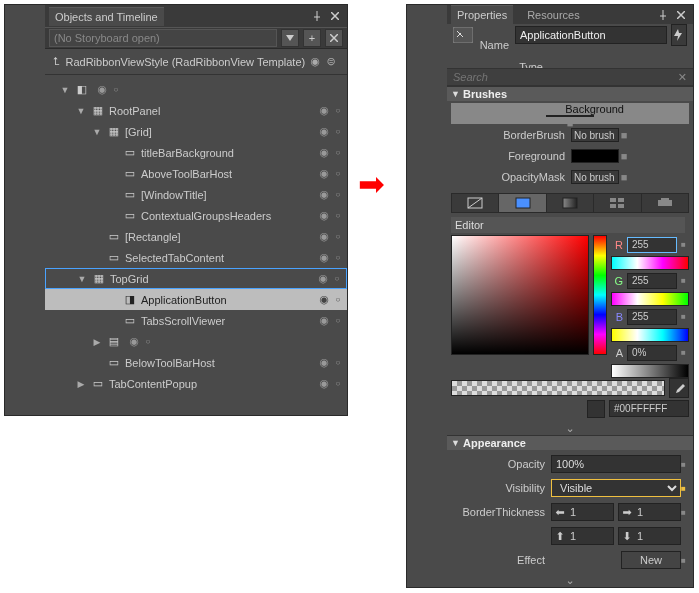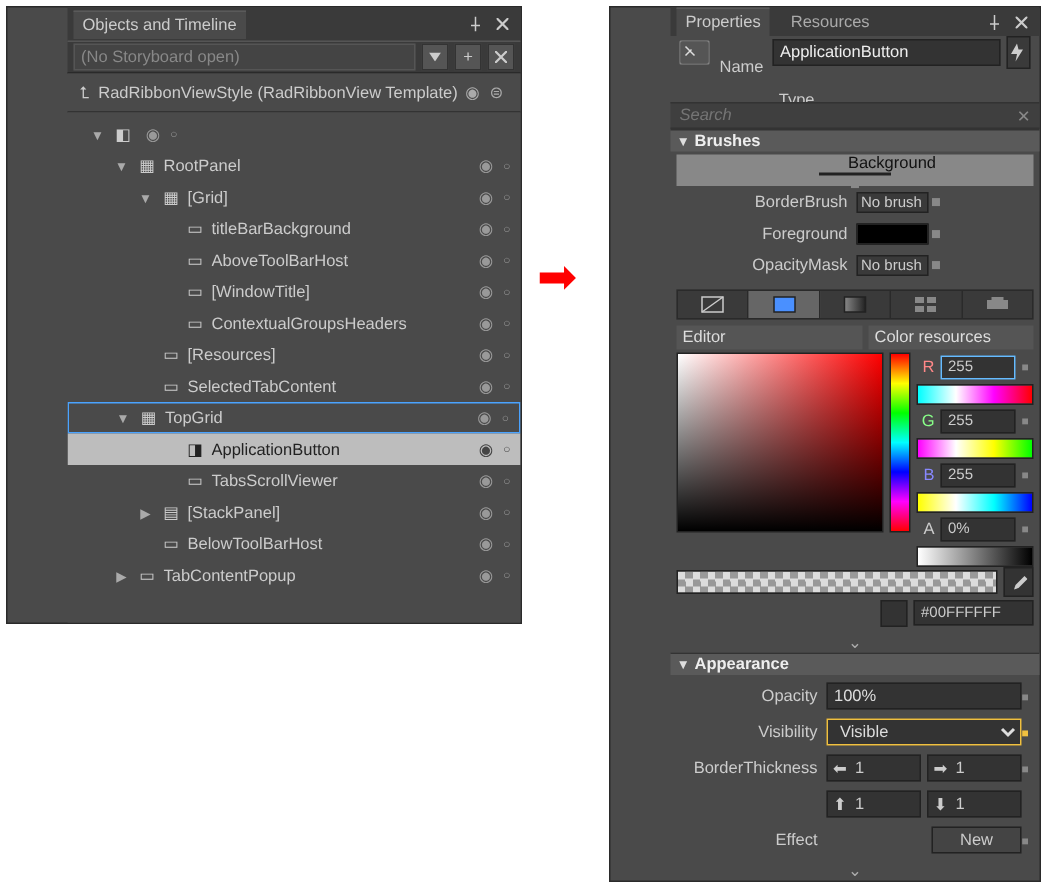--- a/index.html
+++ b/index.html
@@ -190,21 +190,21 @@
         <span class="exp"></span>
         <span class="ico">▭</span>
         <span class="label">ContextualGroupsHeaders</span>
         <span class="eye">◉</span>
         <span class="dot">○</span>
       </div>
       <div class="tree-row">
         <span class="indent" style="width:46px"></span>
         <span class="exp"></span>
         <span class="ico">▭</span>
-        <span class="label">[Resources]</span>
+        <span class="label">[Rectangle]</span>
         <span class="eye">◉</span>
         <span class="dot">○</span>
       </div>
       <div class="tree-row">
         <span class="indent" style="width:46px"></span>
         <span class="exp"></span>
         <span class="ico">▭</span>
         <span class="label">SelectedTabContent</span>
         <span class="eye">◉</span>
         <span class="dot">○</span>
@@ -230,21 +230,20 @@
         <span class="exp"></span>
         <span class="ico">▭</span>
         <span class="label">TabsScrollViewer</span>
         <span class="eye">◉</span>
         <span class="dot">○</span>
       </div>
       <div class="tree-row">
         <span class="indent" style="width:46px"></span>
         <span class="exp">▶</span>
         <span class="ico">▤</span>
-        <span class="label">[StackPanel]</span>
         <span class="eye">◉</span>
         <span class="dot">○</span>
       </div>
       <div class="tree-row">
         <span class="indent" style="width:46px"></span>
         <span class="exp"></span>
         <span class="ico">▭</span>
         <span class="label">BelowToolBarHost</span>
         <span class="eye">◉</span>
         <span class="dot">○</span>
@@ -364,21 +363,20 @@
         <svg width="16" height="12">
           <rect x="1" y="3" width="14" height="6" fill="#888"></rect>
           <rect x="4" y="1" width="8" height="2" fill="#888"></rect>
         </svg>
       </div>
   </div>
 
   <div class="editor-hdr" style="margin:0 4px;">
     <div class="eh">Editor</div>
     <div class="sep"></div>
-    <div class="cr">Color resources</div>
   </div>
   <div class="picker-row" style="margin:2px 4px 0 4px;">
     <div class="sv-box"></div>
     <div class="hue-strip"></div>
     <div class="rgba-col">
       <div class="rgba-row sel">
           <span class="lab" style="color:#f88">R</span>
           <span class="val">255</span>
           <span class="mk">■</span>
         </div>

